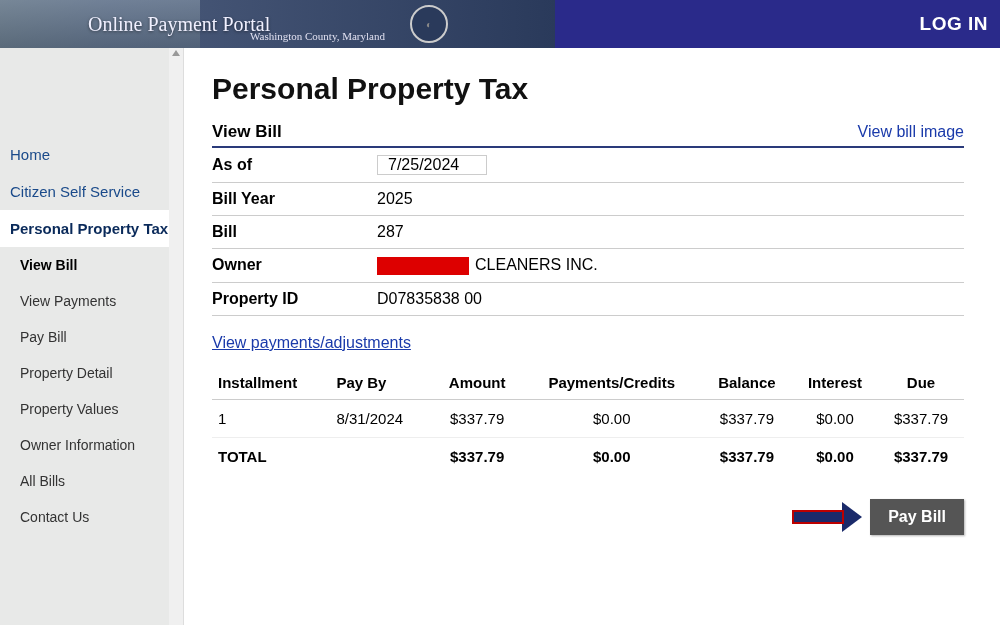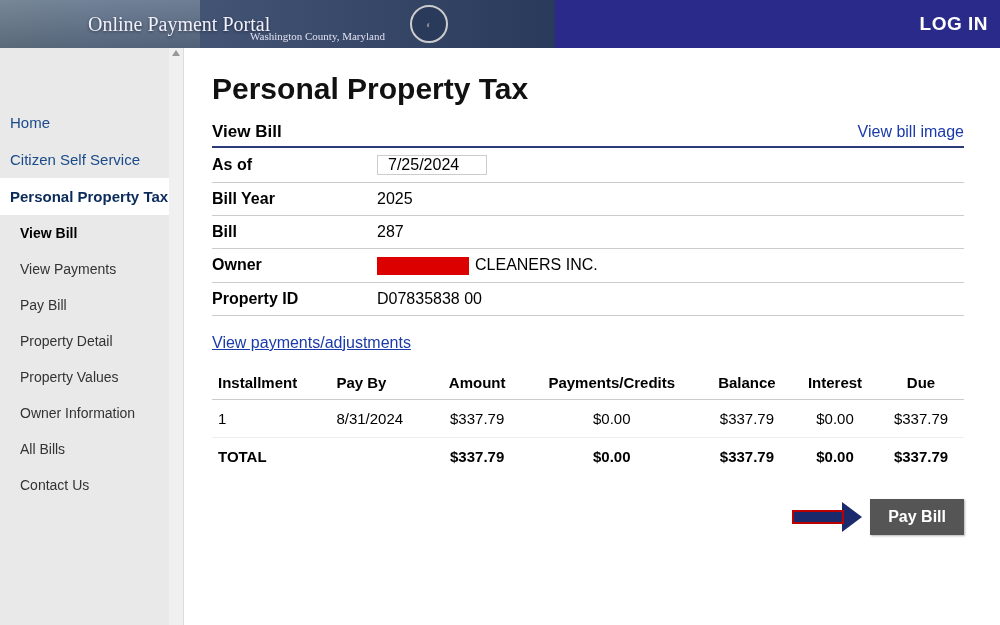--- a/index.html
+++ b/index.html
@@ -11,21 +11,21 @@
 .header-title { color: #f0f0ff; font-family: Georgia, serif; font-size: 20px; font-weight: 300; text-shadow: 0 1px 3px rgba(0,0,0,0.5); position: relative; z-index: 1; }
 .header-subtitle { color: #e0e0f0; font-family: Georgia, serif; font-size: 11px; position: absolute; left: 250px; top: 30px; z-index: 1; }
 .header-seal { width: 38px; height: 38px; border-radius: 50%; border: 2px solid #ccc; background: #2a3a5b; position: absolute; left: 410px; top: 5px; z-index: 1; display:flex; align-items:center; justify-content:center; color:#888; font-size:10px; }
 .login { margin-left: auto; color: #fff; font-weight: bold; font-size: 19px; padding-right: 12px; letter-spacing: 0.5px; }
 
 .main-wrap { display: flex; height: calc(625px - 48px); }
 
 .sidebar { width: 184px; background: #e8e9e8; border-right: 1px solid #ddd; position: relative; }
 .sidebar-scroll { position: absolute; right: 0; top: 0; width: 14px; height: 100%; background: #f0f0f0; }
 .sidebar-scroll::before { content:""; position:absolute; top:2px; left:3px; width:0; height:0; border-left:4px solid transparent; border-right:4px solid transparent; border-bottom:6px solid #999; }
-.sidebar-inner { padding-top: 56px; }
+.sidebar-inner { padding-top: 56px; margin-top: 32px; }
 .side-item { display: block; padding: 10px 12px 10px 10px; color: #1a4a8a; font-size: 15px; cursor: pointer; }
 .side-item.active { background: #fff; font-weight: bold; color: #0a2a5a; }
 .side-sub { padding-left: 20px; font-size: 14px; color: #333; }
 .side-sub.sub-active { font-weight: bold; color: #000; }
 
 .content { flex: 1; background: #fff; padding: 24px 36px 20px 28px; overflow: hidden; }
 .page-title { font-size: 30px; font-weight: bold; color: #111; margin-bottom: 16px; }
 
 .section-head { display: flex; justify-content: space-between; align-items: baseline; border-bottom: 2px solid #2a3a7a; padding-bottom: 4px; margin-bottom: 0; }
 .section-head-label { font-weight: bold; font-size: 17px; }

